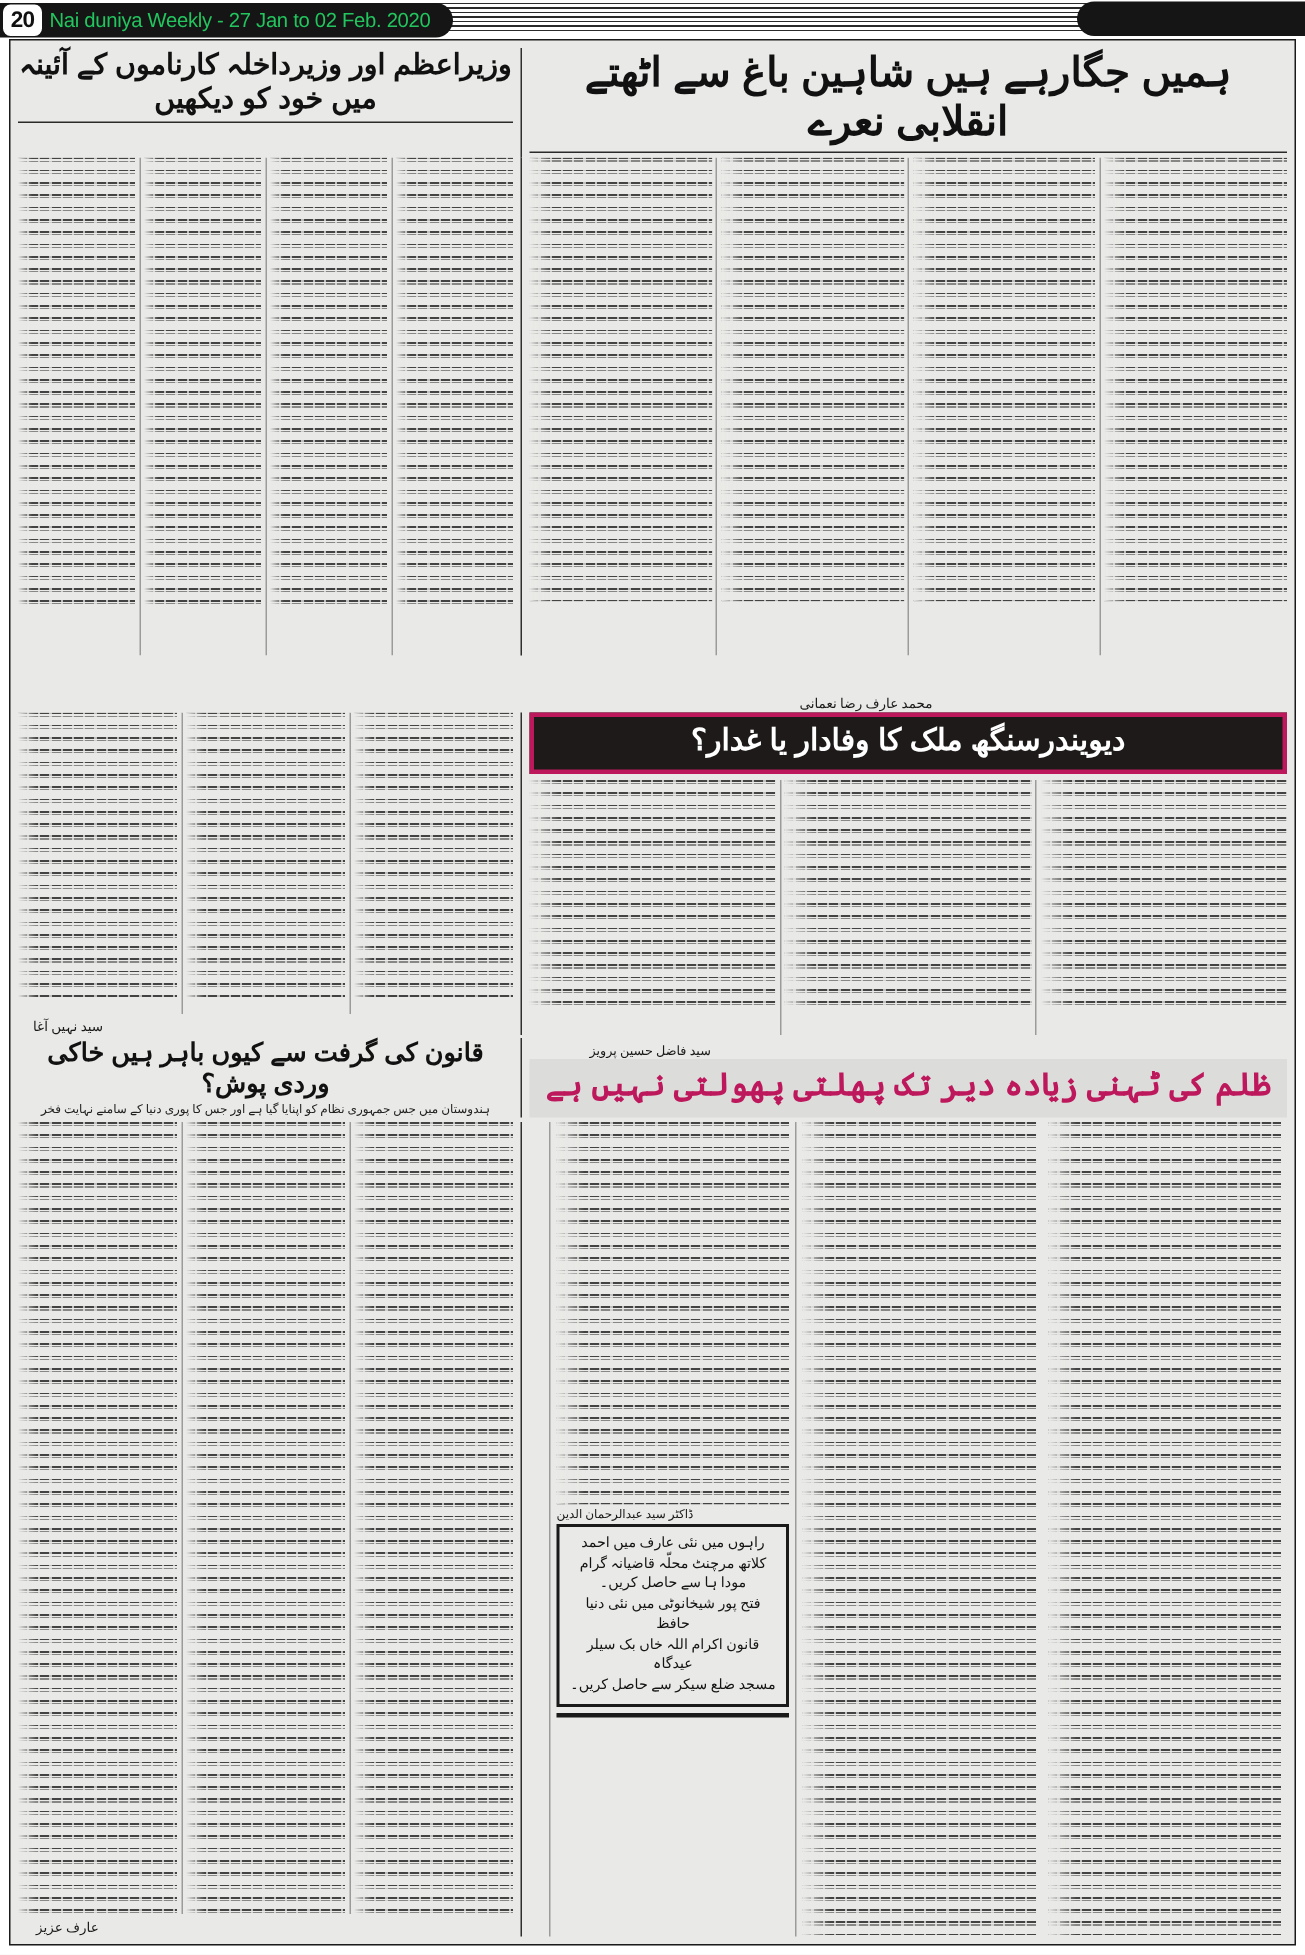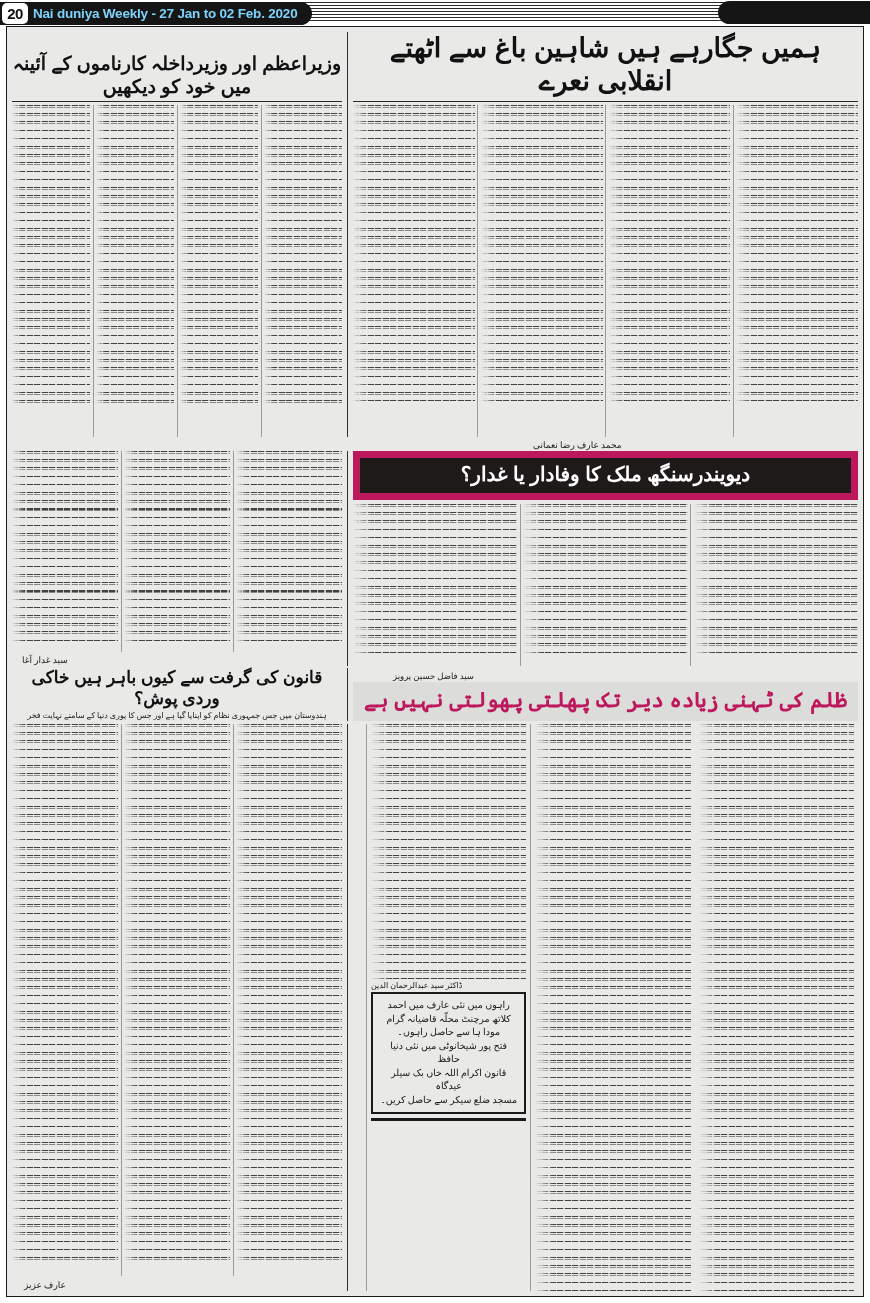--- a/index.html
+++ b/index.html
@@ -36,23 +36,23 @@
     display:flex;align-items:center;justify-content:center;
     min-width:26px;height:21px;
     background:#ffffff;color:#111;
     font-family:"Liberation Sans",sans-serif;
     font-weight:bold;font-size:15px;
     border-radius:5px;
     margin-left:2px;margin-right:5px;
     letter-spacing:-0.5px;
   }
   .mh-title{
-    color:#7dd3fc;
-    font-family:"Liberation Sans",sans-serif;
-    font-weight:bold;font-size:13.5px;
+    color:#22c55e;
+    font-family:"Liberation Sans",sans-serif;
+    font-weight:normal;font-size:13.5px;
     white-space:nowrap;letter-spacing:-0.2px;
   }
   .mh-stripes{
     position:absolute;left:0;right:0;top:2px;height:20px;z-index:1;
     background:repeating-linear-gradient(
       to bottom,
       #2a2a2a 0px,#2a2a2a 1px,
       #ffffff 1px,#ffffff 3px
     );
   }
@@ -129,21 +129,21 @@
   .hl-main{font-size:27px;letter-spacing:-0.5px;}
   .hl-lead{font-size:19px;}
   .hl-sub{font-size:17px;}
   .hl-band{
     background:#1d1a19;color:#fff;
     padding:5px 8px 7px 8px;
     text-align:center;direction:rtl;
     font-family:"Liberation Sans",sans-serif;
     font-weight:bold;font-size:20px;
     line-height:1.15;
-    border:7px solid #be185d;
+    border:3px solid #be185d;
   }
   .hl-grayband{
     background:#dcdcda;
     color:#be185d;
     padding:6px 8px 8px 8px;
     text-align:center;direction:rtl;
     font-family:"Liberation Sans",sans-serif;
     font-weight:bold;font-size:21px;
     line-height:1.18;
   }
@@ -198,21 +198,21 @@
     <div class="mh-stripes"></div>
     <div class="mh-blackblock"></div>
     <div class="mh-pill">
       <span class="mh-num">20</span>
       <span class="mh-title">Nai duniya Weekly - 27 Jan to 02 Feb. 2020</span>
     </div>
   </div>
 
   <div class="frame">
 
-    <div class="row" style="flex:0 0 auto;align-items:flex-end;">
+    <div class="row" style="flex:0 0 auto;">
 
       <div class="col sec-plain" style="flex:0 0 330px;">
         <div class="hl hl-lead">وزیراعظم اور وزیرداخلہ کارناموں کے آئینہ میں خود کو دیکھیں</div>
         <div class="rule"></div>
       </div>
 
       <div class="vrule"></div>
 
       <div class="col sec-plain" style="flex:1 1 auto;">
         <div class="hl hl-main">ہمیں جگارہے ہیں شاہین باغ سے اٹھتے انقلابی نعرے</div>
@@ -255,36 +255,36 @@
           <div class="bodytext" style="height:296px;">
             <div class="realtext">شاہین باغ کی تحریک نے یہ ثابت کر دیا کہ جمہوریت میں عوام کی آواز سب سے بڑی طاقت ہے۔ اس تحریک سے اٹھنے والے نعرے پورے ملک میں گونج رہے ہیں اور انہی نعروں نے حکمرانوں کے کان کھڑے کر دیے ہیں۔</div>
           </div>
         </div>
       </div>
     </div>
 
     <div class="row" style="flex:0 0 auto;">
       <div style="flex:0 0 330px;"></div>
       <div style="width:1px;"></div>
-      <div style="flex:1 1 auto;text-align:right;padding-left:120px;">
+      <div style="flex:1 1 auto;text-align:right;padding-left:120px;margin-top:24px;">
         <div class="byline" style="text-align:left;padding-left:60px;">محمد عارف رضا نعمانی</div>
       </div>
     </div>
 
     <div class="row" style="flex:0 0 215px;">
 
       <div class="col" style="flex:0 0 330px;">
         <div class="cols3" style="flex:1 1 auto;height:198px;overflow:hidden;">
           <div class="bodytext" style="height:190px;">
             <div class="realtext">ملک کی ترقی کے لیے ضروری ہے کہ سب کو ساتھ لے کر چلا جائے۔ نفرت اور تقسیم کی سیاست سے کسی کا بھلا نہیں ہوگا۔ یہ بات حکمرانوں کو جتنی جلدی سمجھ آ جائے اتنا ہی بہتر ہے۔</div>
           </div>
           <div class="bodytext" style="height:190px;"></div>
           <div class="bodytext" style="height:190px;"></div>
         </div>
-        <div class="byline left" style="padding-left:10px;">سید غدار آغا</div>
+        <div class="byline left" style="padding-left:10px;">سید نہیں آغا</div>
       </div>
 
       <div class="vrule"></div>
 
       <div class="col" style="flex:1 1 auto;">
         <div class="hl-band">دیویندرسنگھ ملک کا وفادار یا غدار؟</div>
         <div class="cols3" style="flex:1 1 auto;height:158px;overflow:hidden;margin-top:4px;">
           <div class="bodytext" style="height:150px;">
             <div class="realtext">دیویندرسنگھ جموں و کشمیر پولیس کا وہ ڈپٹی سپرنٹنڈنٹ آف پولیس جو بھاری انعام کے حامل دہشت گردوں کو لے کر جا رہا تھا۔ اسے گرفتار کیا گیا لیکن اس کے بعد جو کچھ ہوا وہ حیرت انگیز ہے۔ میڈیا نے اس خبر کو دبانے کی پوری کوشش کی۔</div>
           </div>
@@ -339,21 +339,21 @@
 
           <div class="col" style="flex:1 1 0;min-width:0;padding:0 4px;border-left:1px solid #9b9b99;">
             <div class="bodytext" style="flex:0 0 255px;">
               <div class="realtext">کے مطابق پورے فرقہ پرستی کے عزائم کے ساتھ سیاسی میدان میں آئی ہے۔ وہ اپنے طریقے سے مسلمانوں کو چین سے رہنے نہیں دینا چاہتی۔ ملک کا آئین اور دستور اس کے راستے کی سب سے بڑی رکاوٹ ہے۔</div>
             </div>
             <div class="byline left" style="font-size:8px;padding:2px 0;">ڈاکٹر سید عبدالرحمان الدین</div>
 
             <div class="adbox">
               <div class="adline">راہوں میں نئی عارف میں احمد</div>
               <div class="adline">کلاتھ مرچنٹ محلّہ قاضیانہ گرام</div>
-              <div class="adline">مودا ہا سے حاصل راہوں۔</div>
+              <div class="adline">مودا ہا سے حاصل کریں۔</div>
               <div class="adline">فتح پور شیخانوٹی میں نئی دنیا حافظ</div>
               <div class="adline">قانون اکرام اللہ خاں بک سیلر عیدگاہ</div>
               <div class="adline">مسجد ضلع سیکر سے حاصل کریں۔</div>
             </div>
             <div class="ad-rule"></div>
           </div>
 
           <div class="col" style="flex:1 1 0;min-width:0;padding:0 4px;border-left:1px solid #9b9b99;">
             <div class="bodytext" style="flex:1 1 auto;">
               <div class="realtext">کا مظاہرہ کرتے ہوئے انہوں نے صاف لکھا کہ ہندوستان میں پہلے اور دوسرے درجے کے شہری ہوں گے۔ پہلے درجے میں ہندو، دوسرے عیسائی اور تیسرے مسلمان۔ لہٰذا ان سے تمام حقوق چھین لیے جائیں گے۔</div>

